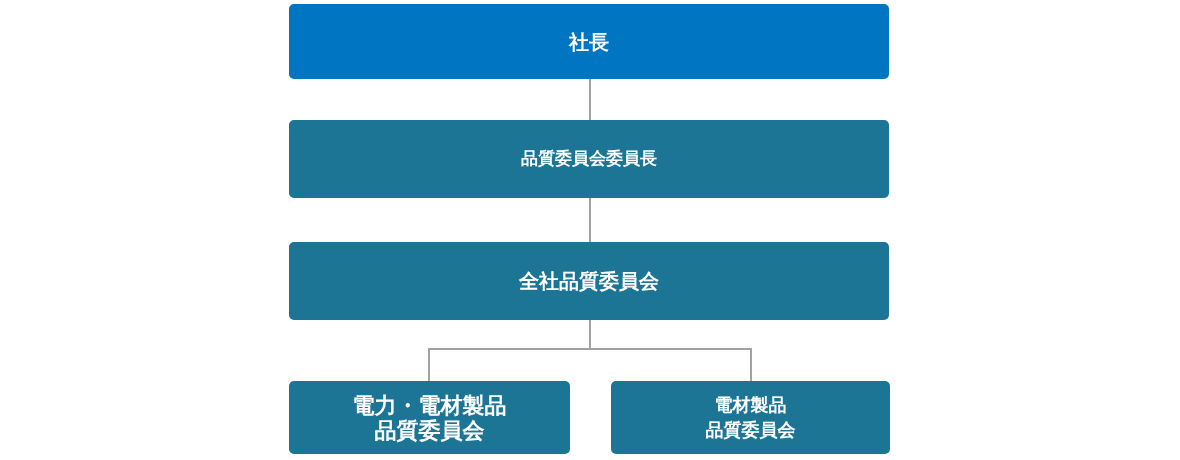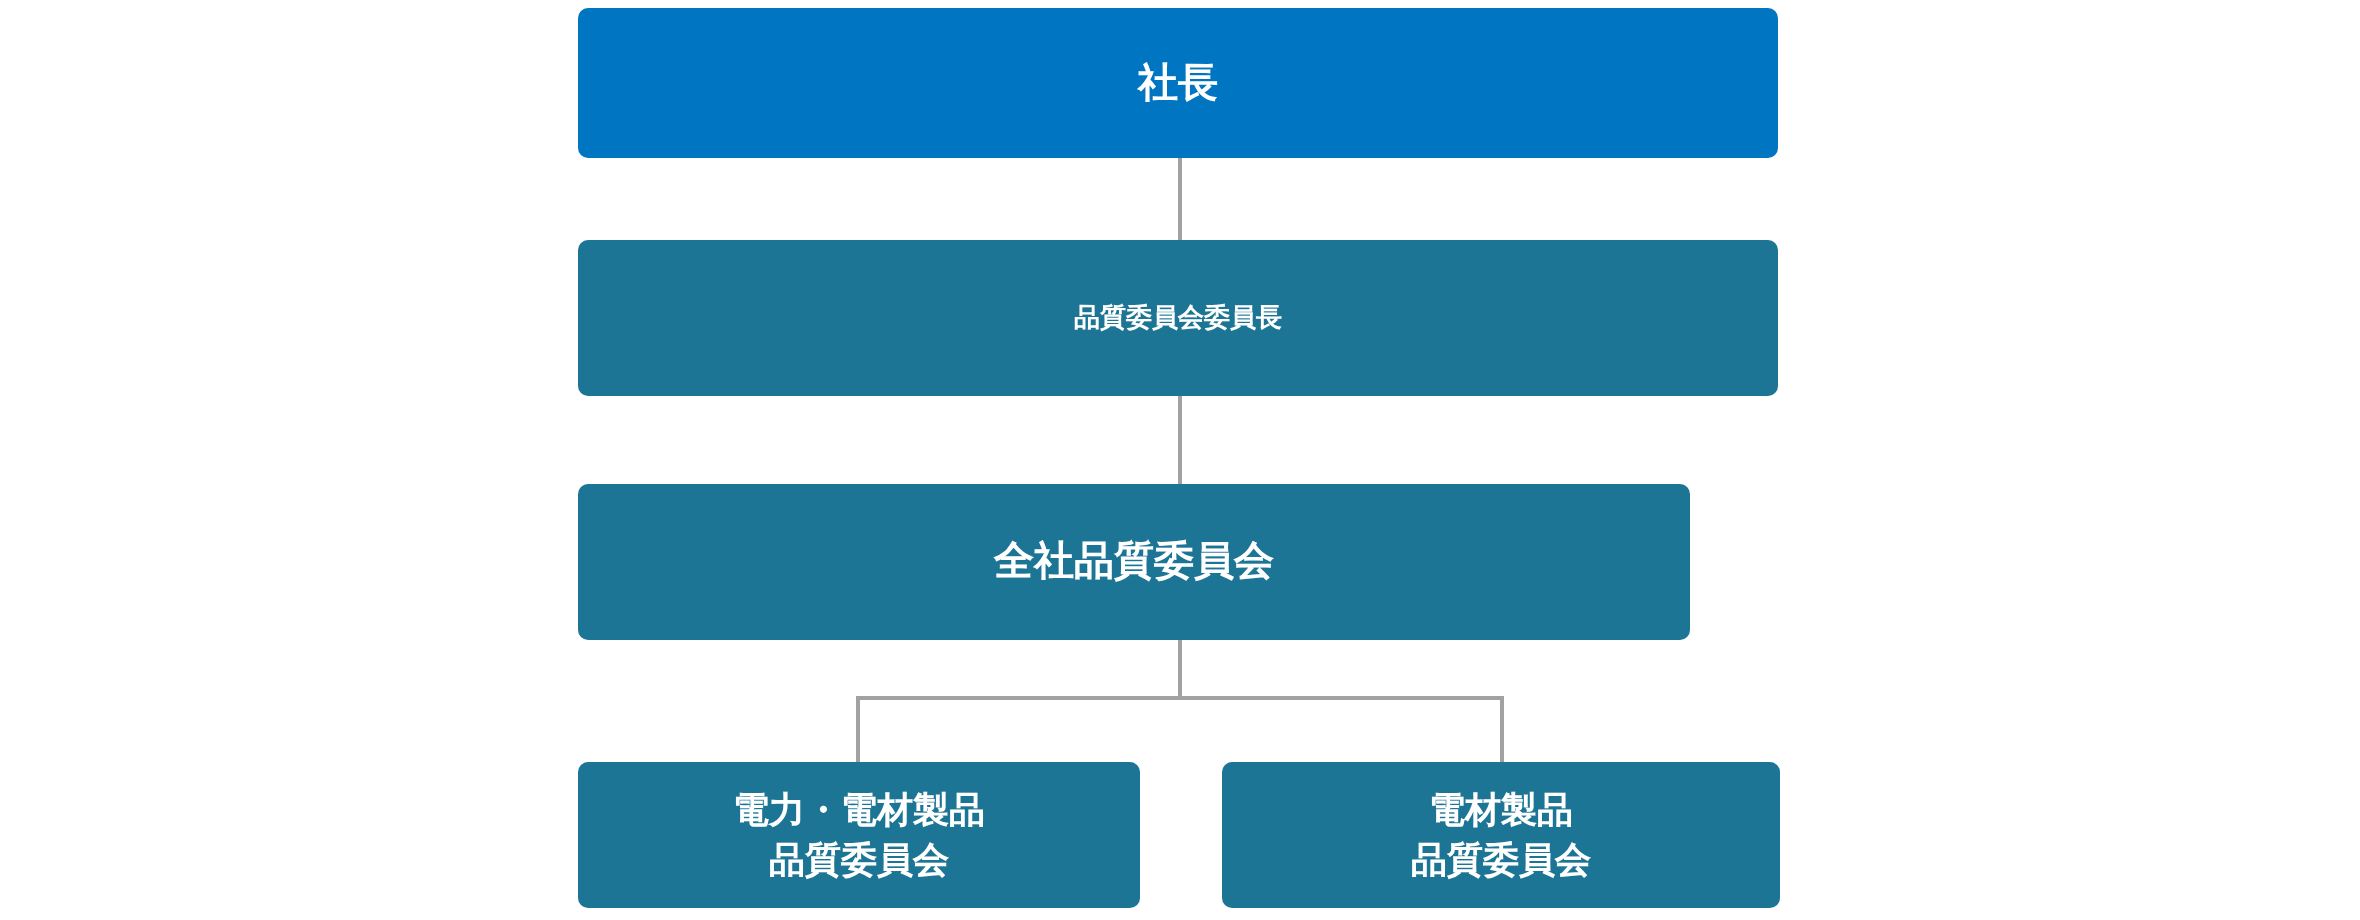--- a/index.html
+++ b/index.html
@@ -14,47 +14,47 @@
     background: var(--page-bg, #ffffff);
     font-family: "Liberation Sans", "DejaVu Sans", sans-serif;
     overflow: hidden;
     text-decoration: underline;
   }
   .node {
     position: absolute;
     border-radius: 5px;
     color: var(--label-text, #ffffff);
     font-weight: bold;
-    font-size: 13px;
+    font-size: 17px;
     line-height: 26px;
     display: flex;
     flex-direction: column;
     align-items: center;
     justify-content: center;
     text-align: center;
     box-sizing: border-box;
   }
   .node-president {
     background: var(--president-bg, #0075c2);
     left: 289px; top: 4px; width: 600px; height: 75px;
     font-size: 20px;
   }
   .node-chairman {
     background: var(--committee-bg, #1c7594);
     left: 289px; top: 120px; width: 600px; height: 78px;
   }
   .node-companywide {
     background: var(--committee-bg, #1c7594);
-    left: 289px; top: 242px; width: 556px; height: 78px;
+    left: 289px; top: 242px; width: 600px; height: 78px;
     font-size: 20px;
   }
   .node-power {
     background: var(--committee-bg, #1c7594);
     left: 289px; top: 381px; width: 281px; height: 73px;
-    font-size: 18px;
+    font-size: 22px;
     line-height: 25px;
   }
   .node-measure {
     background: var(--committee-bg, #1c7594);
     left: 611px; top: 381px; width: 279px; height: 73px;
     font-size: 18px;
     line-height: 25px;
   }
   .connector {
     position: absolute;

